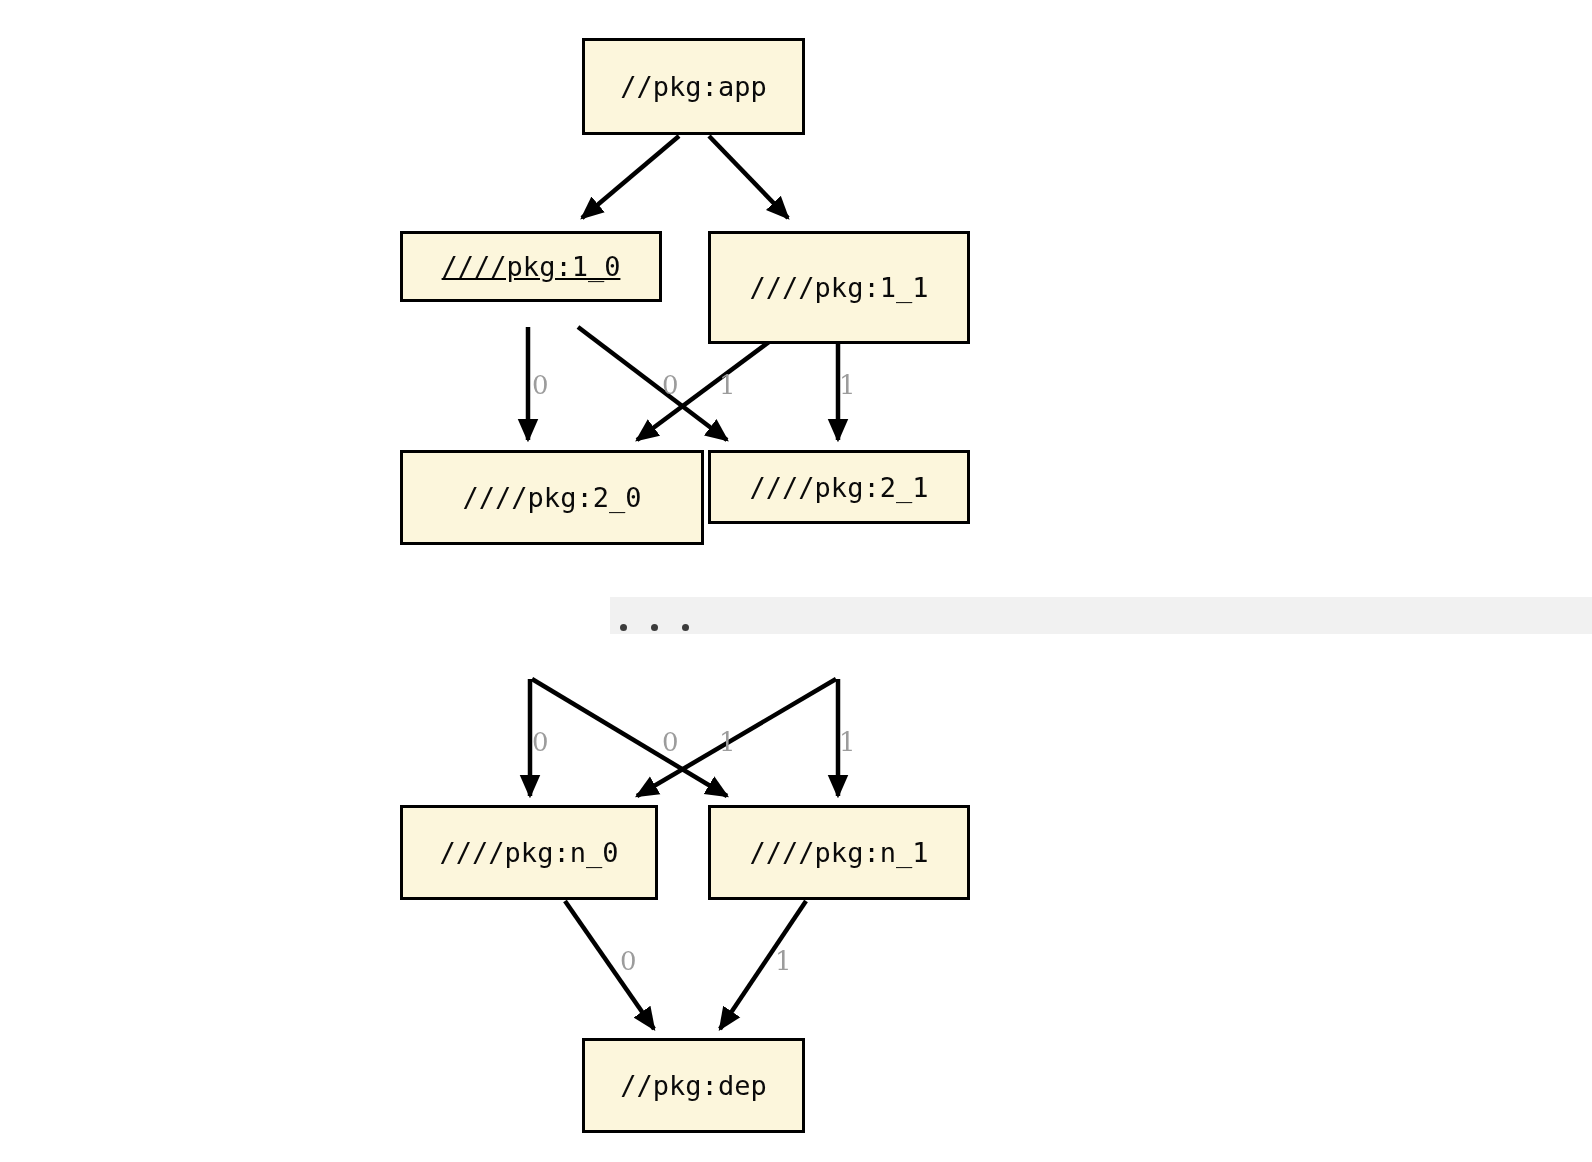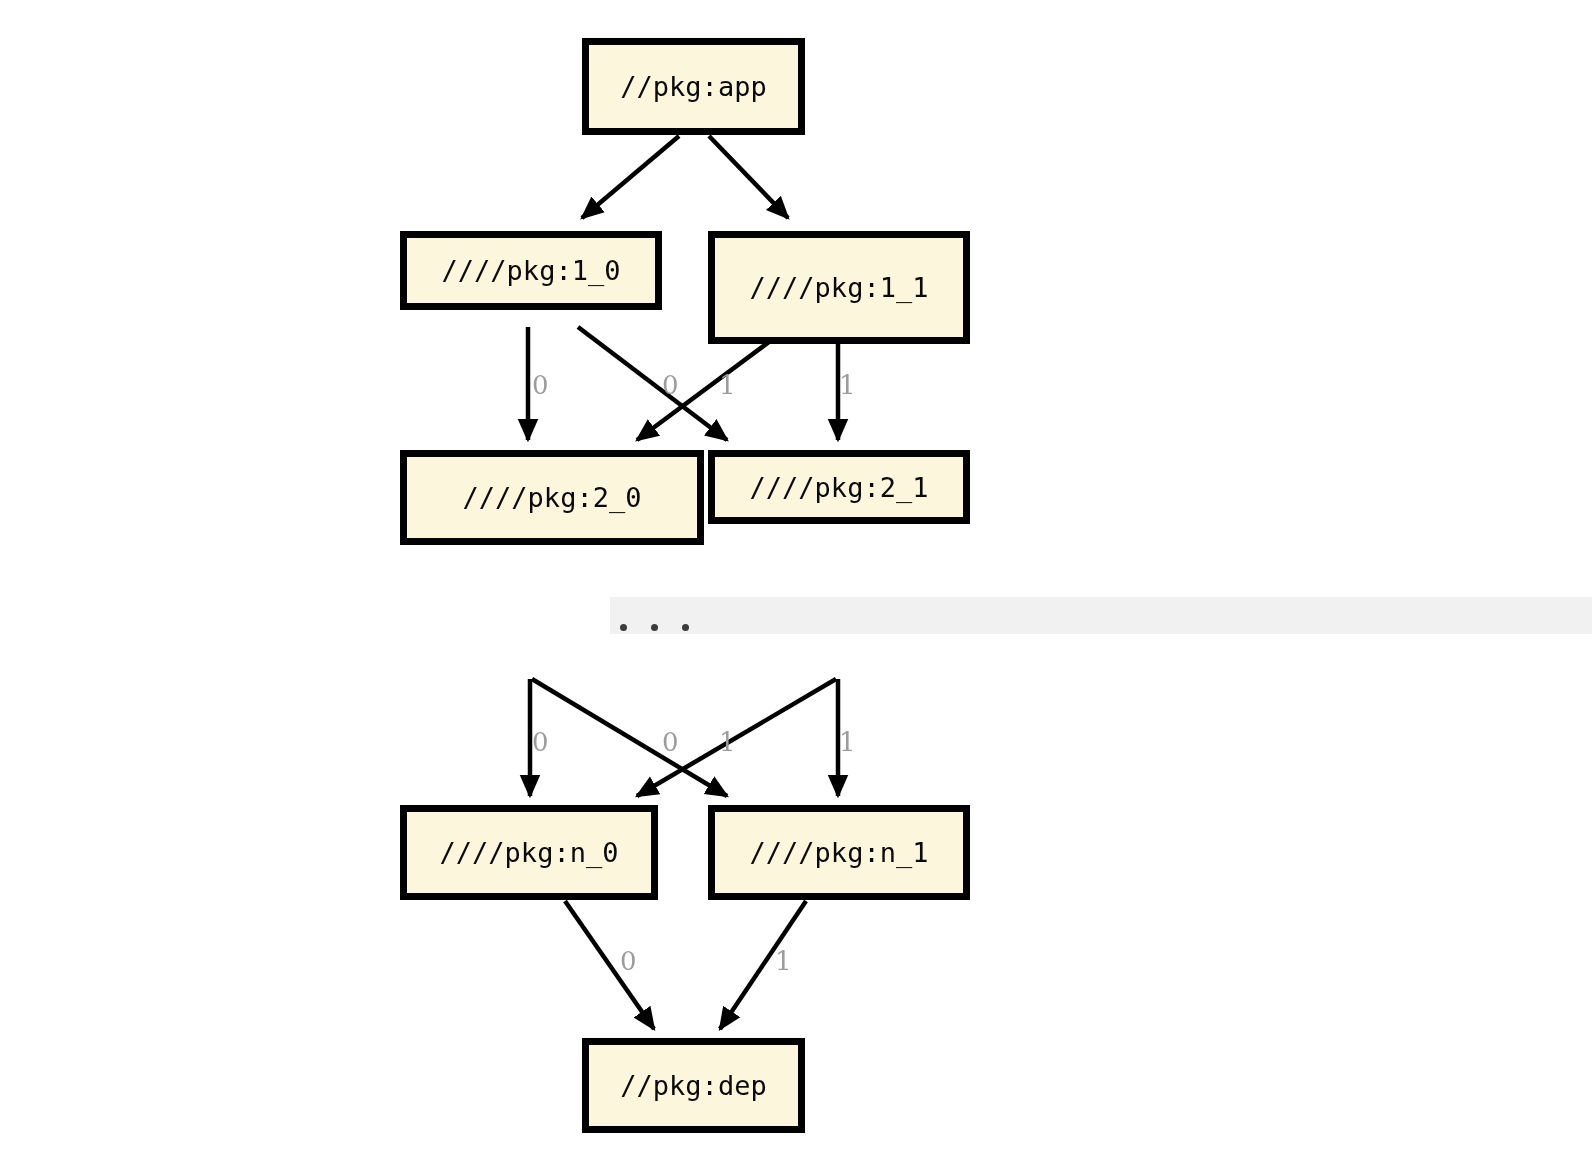--- a/index.html
+++ b/index.html
@@ -18,21 +18,21 @@
     position: absolute;
     left: 0;
     top: 0;
     width: 1592px;
     height: 1162px;
   }
   .node-box {
     position: absolute;
     box-sizing: border-box;
     background: #fcf6dc;
-    border: 7px solid #000000;
+    border: 3px solid #000000;
     display: flex;
     align-items: center;
     justify-content: center;
   }
   .node-label {
     font-family: "DejaVu Sans Mono", "Liberation Mono", monospace;
     font-size: 27px;
     color: #0a0a0a;
     letter-spacing: 0px;
     white-space: pre;
@@ -97,21 +97,21 @@
 
     <path d="M 565 901 L 654 1029" stroke="#000000" stroke-width="4.5" fill="none" marker-end="url(#arrow)"></path>
 
     <path d="M 806 901 L 720 1029" stroke="#000000" stroke-width="4.5" fill="none" marker-end="url(#arrow)"></path>
   </svg>
 
   <div class="node-box" style="left:582px; top:38px; width:223px; height:97px;">
     <span class="node-label">//pkg:app</span>
   </div>
 
-  <div class="node-box" style="left:400px; top:231px; width:262px; height:79px;">
+  <div class="node-box" style="left:400px; top:231px; width:262px; height:71px;text-decoration:underline;">
     <span class="node-label">////pkg:1_0</span>
   </div>
 
   <div class="node-box" style="left:708px; top:231px; width:262px; height:113px;">
     <span class="node-label">////pkg:1_1</span>
   </div>
 
   <div class="node-box" style="left:400px; top:450px; width:304px; height:95px;">
     <span class="node-label">////pkg:2_0</span>
   </div>

